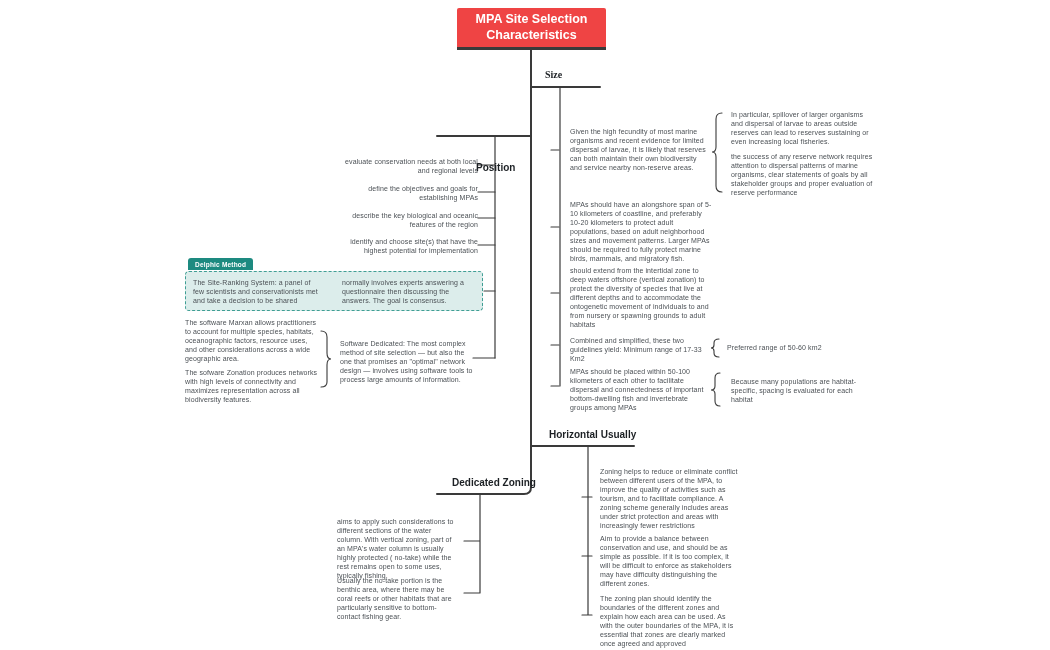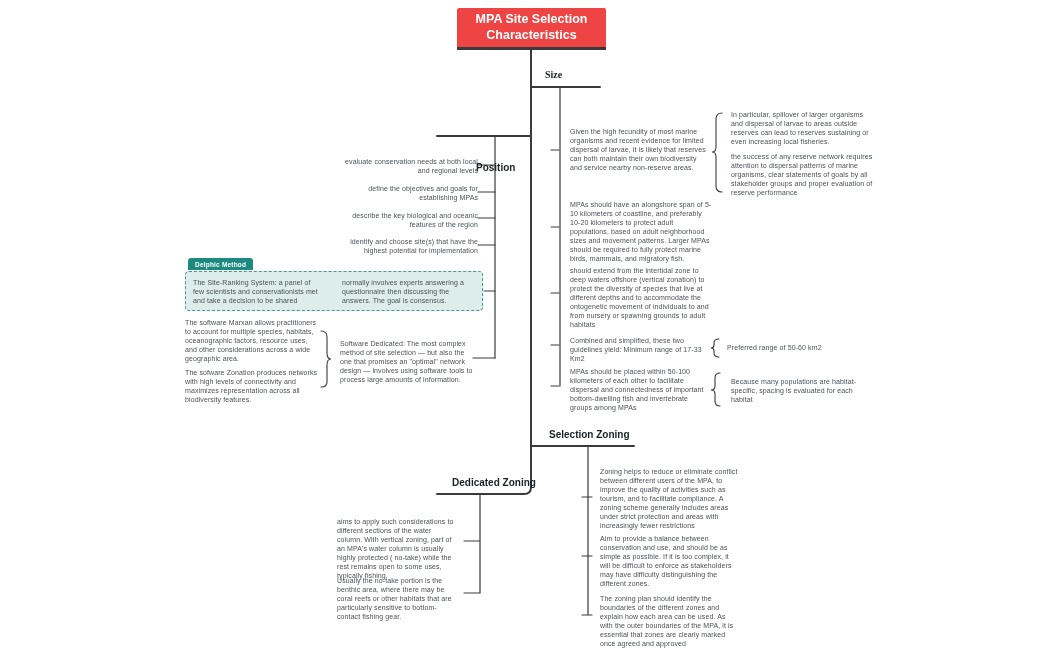--- a/index.html
+++ b/index.html
@@ -63,21 +63,21 @@
     <path d="M719,339 Q714,339 714,343 L714,345 Q714,348 711,348 Q714,348 714,351 L714,353 Q714,357 719,357" stroke-width="1.1"></path>
     <path d="M720,373 Q715,373 715,378 L715,386 Q715,390 711,390 Q715,390 715,394 L715,401 Q715,406 720,406" stroke-width="1.1"></path>
     <path d="M323,277 Q327,277 327,281 L327,287 Q327,291 331,291 Q327,291 327,295 L327,301 Q327,305 323,305" stroke-width="1.1"></path>
     <path d="M321,331 Q327,331 327,337 L327,353 Q327,359 331,359 Q327,359 327,365 L327,382 Q327,387 321,387" stroke-width="1.1"></path>
   </svg>
 
   <div class="root-node">MPA Site Selection Characteristics</div>
 
   <div class="branch-label" style="left:545px;top:69px;font-family:Liberation Serif, serif;">Size</div>
   <div class="branch-label" style="left:476px;top:118px;margin-top:44px;">Position</div>
-  <div class="branch-label" style="left:549px;top:429px;">Selection Zoning</div>
+  <div class="branch-label" style="left:549px;top:429px;">Horizontal Usually</div>
   <div class="branch-label" style="left:452px;top:477px;">Dedicated Zoning</div>
 
   <div class="node" style="left:570px;top:127px;width:140px;">Given the high fecundity of most marine organisms and recent evidence for limited dispersal of larvae, it is likely that reserves can both maintain their own biodiversity and service nearby non-reserve areas.</div>
   <div class="node" style="left:731px;top:110px;width:142px;">In particular, spillover of larger organisms and dispersal of larvae to areas outside reserves can lead to reserves sustaining or even increasing local fisheries.</div>
   <div class="node" style="left:731px;top:152px;width:142px;">the success of any reserve network requires attention to dispersal patterns of marine organisms, clear statements of goals by all stakeholder groups and proper evaluation of reserve performance</div>
   <div class="node" style="left:570px;top:200px;width:142px;">MPAs should have an alongshore span of 5-10 kilometers of coastline, and preferably 10-20 kilometers to protect adult populations, based on adult neighborhood sizes and movement patterns. Larger MPAs should be required to fully protect marine birds, mammals, and migratory fish.</div>
   <div class="node" style="left:570px;top:266px;width:140px;">should extend from the intertidal zone to deep waters offshore (vertical zonation) to protect the diversity of species that live at different depths and to accommodate the ontogenetic movement of individuals to and from nursery or spawning grounds to adult habitats</div>
   <div class="node" style="left:570px;top:336px;width:138px;">Combined and simplified, these two guidelines yield: Minimum range of 17-33 Km2</div>
   <div class="node" style="left:727px;top:343px;width:125px;">Preferred range of 50-60 km2</div>
   <div class="node" style="left:570px;top:367px;width:138px;">MPAs should be placed within 50-100 kilometers of each other to facilitate dispersal and connectedness of important bottom-dwelling fish and invertebrate groups among MPAs</div>

